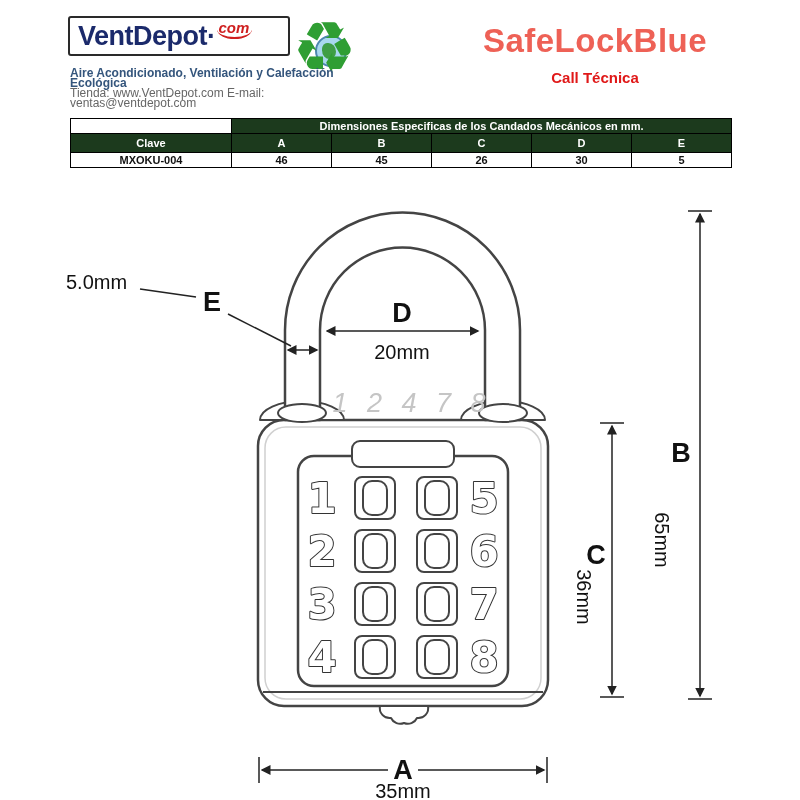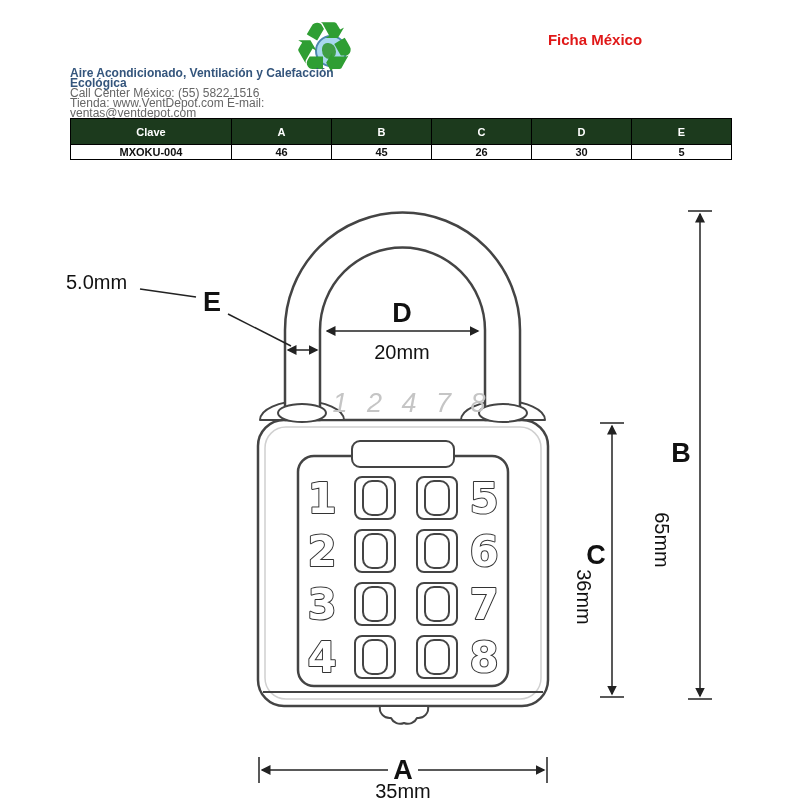--- a/index.html
+++ b/index.html
@@ -43,21 +43,21 @@
   .spec{
     position:absolute;left:70px;top:118px;width:660px;
     display:flex;flex-direction:column;gap:1px;background:#000;border:1px solid #000;
     font-size:11px;font-weight:bold;
   }
   .trow{display:grid;gap:1px;background:#000;}
   .t1{grid-template-columns:160px 499px;}
   .t2,.t3{grid-template-columns:160px 99px 99px 99px 99px 99px;}
   .cell{
     background:#fff;color:#111;display:flex;align-items:center;justify-content:center;
-    height:25px;white-space:nowrap;overflow:hidden;
+    height:18px;white-space:nowrap;overflow:hidden;
   }
   .t1 .cell{height:14px;}
   .t3 .cell{height:14px;}
   .green{background:#1c3a1d;color:#fff;}
 
   
   .diagram{position:absolute;left:0;top:0;}
   .outline{fill:#fff;stroke:#444;stroke-width:2.5;stroke-linejoin:round;}
   .outline2{fill:#fff;stroke:#444;stroke-width:2;stroke-linejoin:round;}
   .thin{fill:none;stroke:#444;stroke-width:1.8;}
@@ -71,37 +71,45 @@
   }
   .engrave{
     font-family:"Liberation Sans",sans-serif;font-style:italic;font-size:27px;
     fill:#c5c5c5;letter-spacing:6px;
   }
 </style>
 </head>
 <body>
 
 <div class="logo">
+  <div class="logo-box">
+    <span class="brand">VentDepot·</span>
+    <span class="tld">com</span>
+  </div>
   <div class="recycle-wrap">
     <span class="globe"></span>
     <span class="recycle">♻</span>
   </div>
 </div>
 
 <div class="contact">
   <div class="tagline">Aire Acondicionado, Ventilación y Calefacción Ecológica</div>
-  <div>Call Center México: (55) 5822.1516</div>
   <div>Tienda: www.VentDepot.com   E-mail: ventas@ventdepot.com</div>
 </div>
 
 <div class="product">
-  <div class="product-sub">Ficha México</div>
+  <div class="product-name">SafeLockBlue</div>
+  <div class="product-sub">Call Técnica</div>
 </div>
 
 <div class="spec">
+  <div class="trow t1">
+    <div class="cell"></div>
+    <div class="cell green">Dimensiones Especificas de los Candados Mecánicos en mm.</div>
+  </div>
   <div class="trow t2">
     <div class="cell green">Clave</div>
     <div class="cell green">A</div>
     <div class="cell green">B</div>
     <div class="cell green">C</div>
     <div class="cell green">D</div>
     <div class="cell green">E</div>
   </div>
   <div class="trow t3">
     <div class="cell">MXOKU-004</div>

